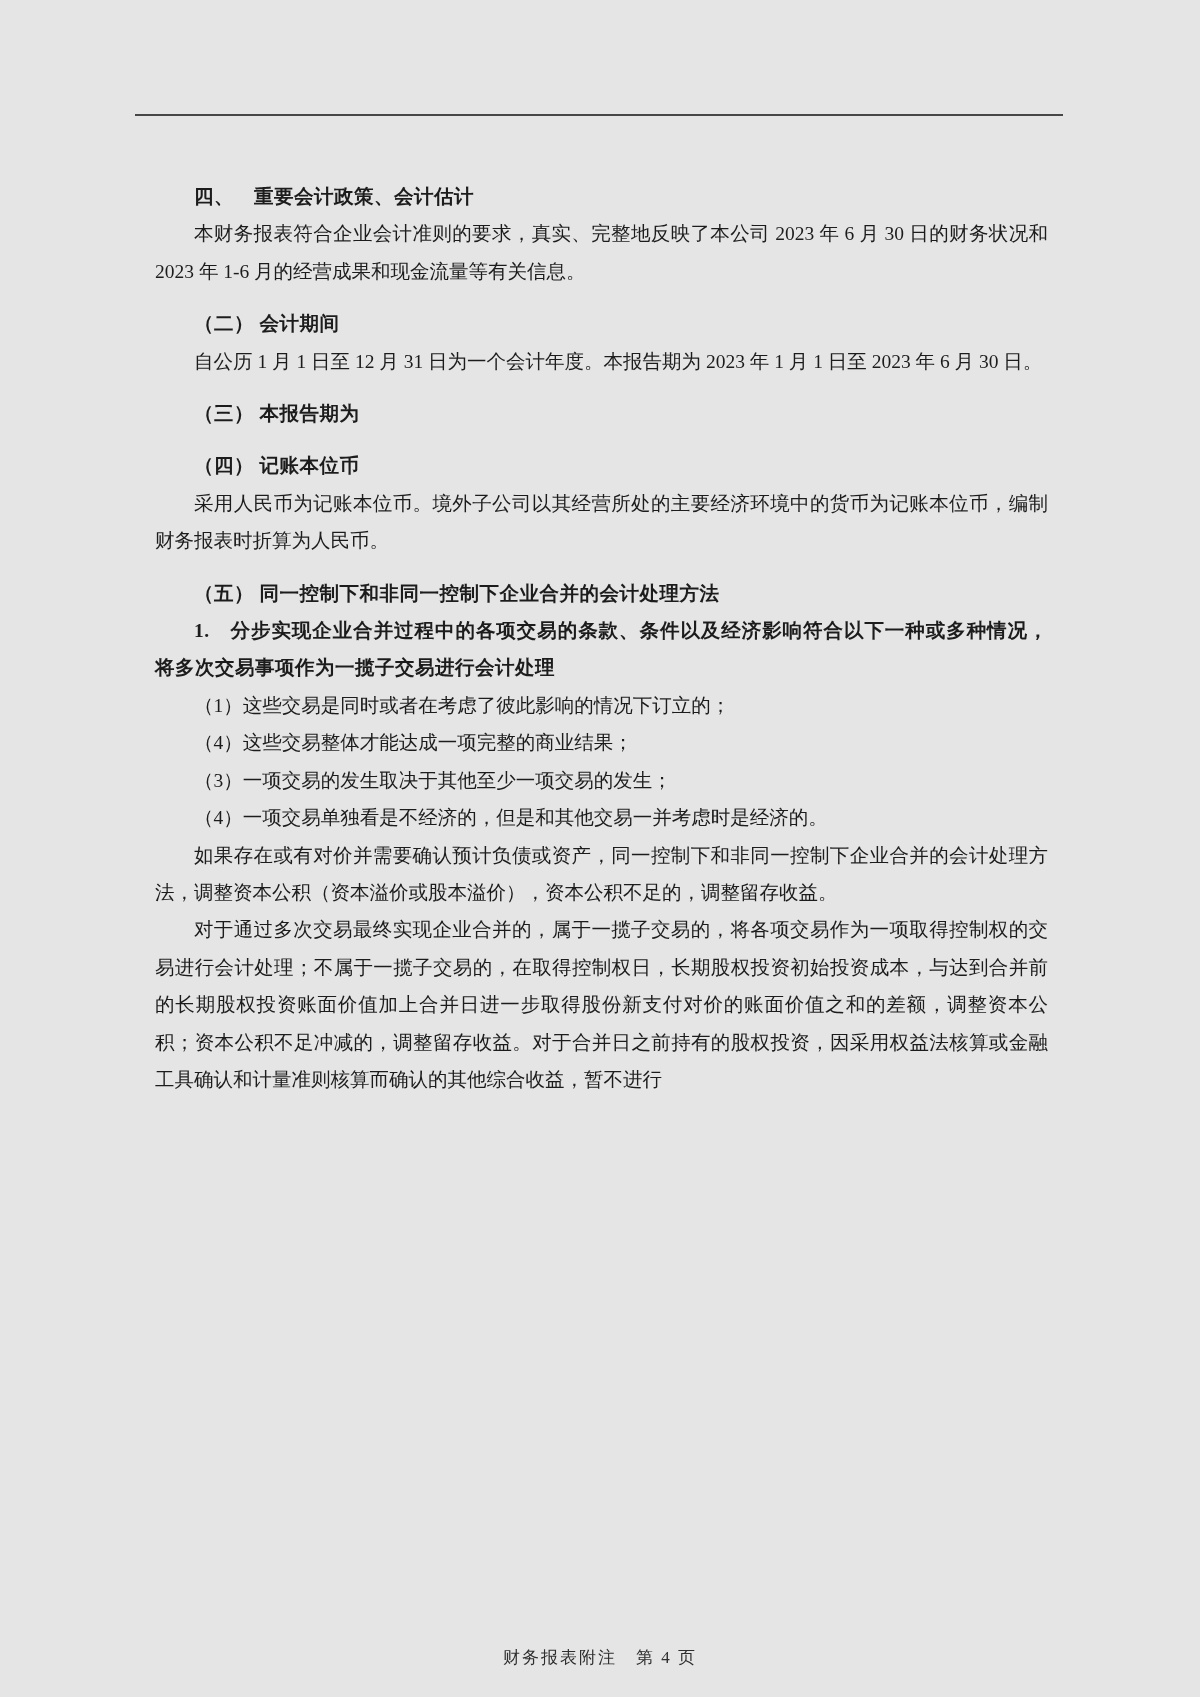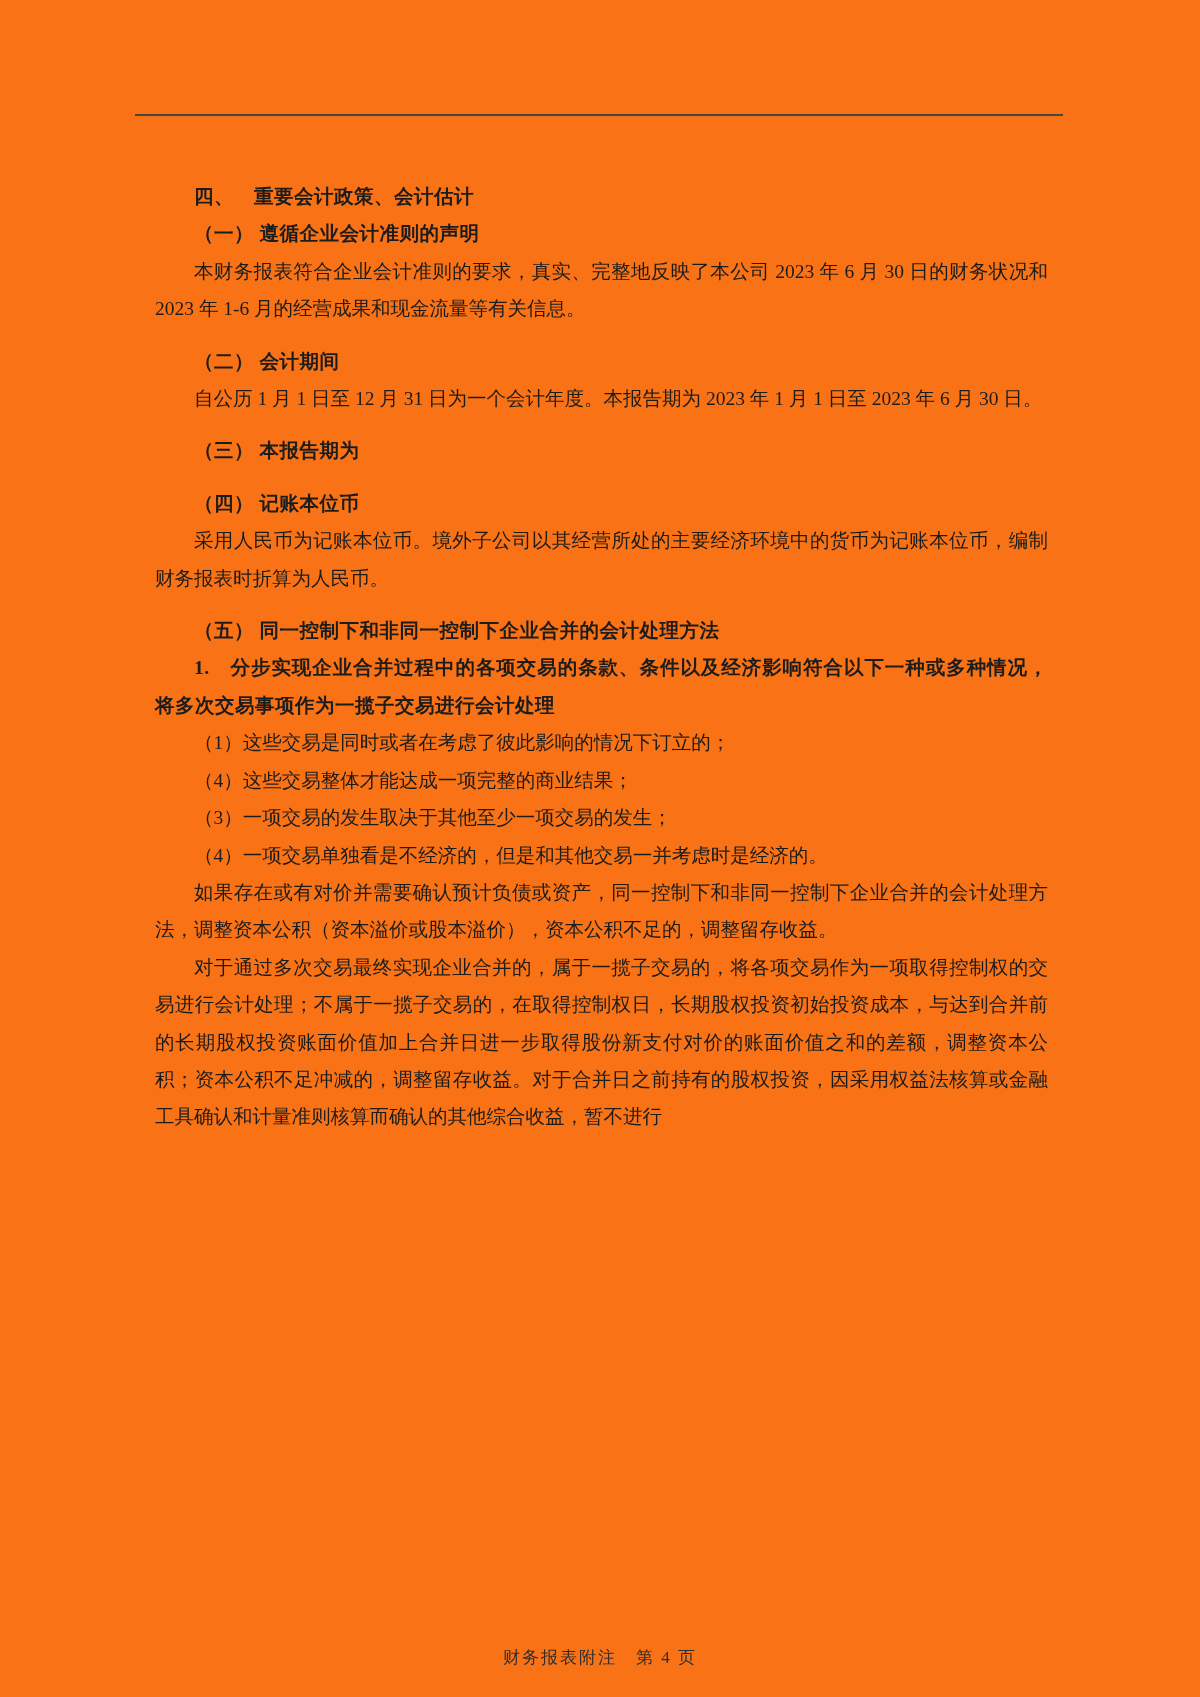--- a/index.html
+++ b/index.html
@@ -4,21 +4,21 @@
 <style>
   html, body {
     margin: 0;
     padding: 0;
     background: #ffffff;
   }
   .page {
     position: relative;
     width: 1200px;
     height: 1697px;
-    background: #f97316;
+    background: #e5e5e5;
     font-family: "Liberation Serif", "DejaVu Serif", serif;
     color: #1c1c1c;
     overflow: hidden;
   }
   .header-rule {
     position: absolute;
     left: 135px;
     top: 114px;
     width: 928px;
     height: 2px;
@@ -57,21 +57,20 @@
 </style>
 </head>
 <body>
 
 <div class="page">
 
   <div class="header-rule"></div>
 
   <div class="content">
     <p class="h1">四、　重要会计政策、会计估计</p>
-    <p class="h2">（一） 遵循企业会计准则的声明</p>
     <p class="para">本财务报表符合企业会计准则的要求，真实、完整地反映了本公司 2023 年 6 月 30 日的财务状况和 2023 年 1-6 月的经营成果和现金流量等有关信息。</p>
     <p class="h2 sp">（二） 会计期间</p>
     <p class="para">自公历 1 月 1 日至 12 月 31 日为一个会计年度。本报告期为 2023 年 1 月 1 日至 2023 年 6 月 30 日。</p>
     <p class="h2 sp">（三） 本报告期为</p>
     <p class="h2 sp">（四） 记账本位币</p>
     <p class="para">采用人民币为记账本位币。境外子公司以其经营所处的主要经济环境中的货币为记账本位币，编制财务报表时折算为人民币。</p>
     <p class="h2 sp">（五） 同一控制下和非同一控制下企业合并的会计处理方法</p>
     <p class="h3">1.　分步实现企业合并过程中的各项交易的条款、条件以及经济影响符合以下一种或多种情况，将多次交易事项作为一揽子交易进行会计处理</p>
     <p class="item">（1）这些交易是同时或者在考虑了彼此影响的情况下订立的；</p>
     <p class="item">（4）这些交易整体才能达成一项完整的商业结果；</p>

